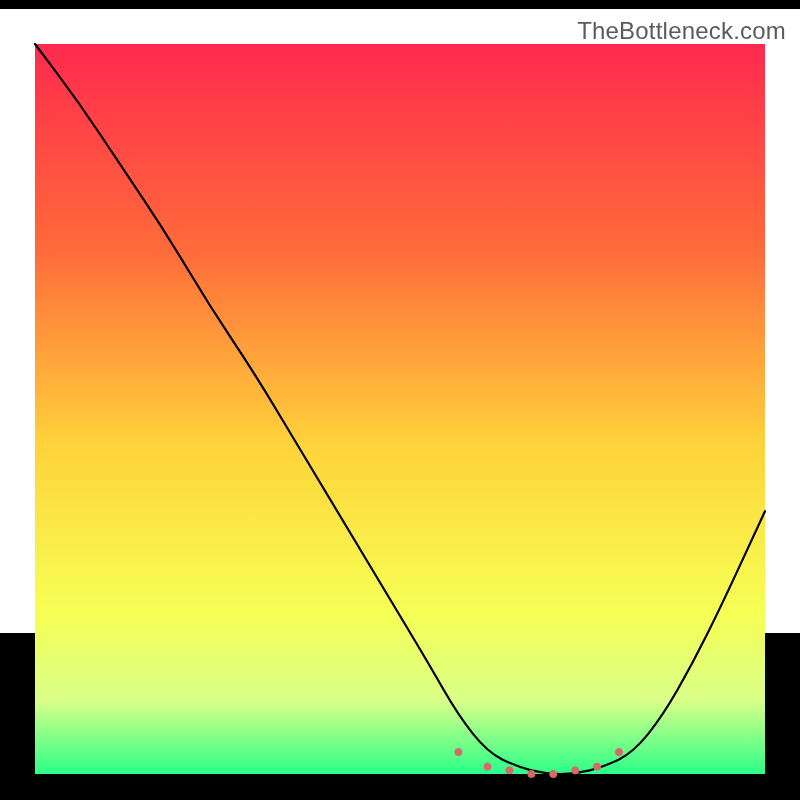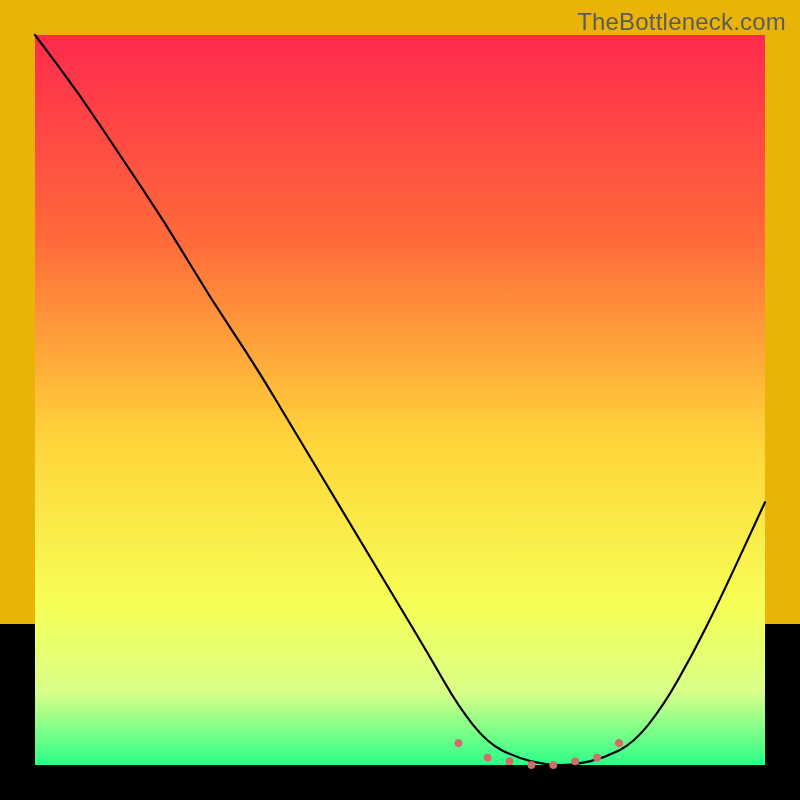--- a/index.html
+++ b/index.html
@@ -1,21 +1,22 @@
 <!DOCTYPE html>
 <html><head>
 <meta charset="utf-8">
 <style>
   * { margin: 0; padding: 0; box-sizing: border-box; }
   html, body { width: 800px; height: 800px; background: #000; overflow: hidden; }
   .container {
     position: relative;
     width: 800px;
     height: 624px;
-    background: #eab308;
+    background: #ffffff;
+    margin-top: 9px;
   }
   .watermark {
     position: absolute;
     top: 8px;
     right: 14px;
     font-family: Arial, Helvetica, sans-serif;
     font-size: 24px;
     color: #5b5b5b;
     z-index: 50;
     letter-spacing: 0.2px;

